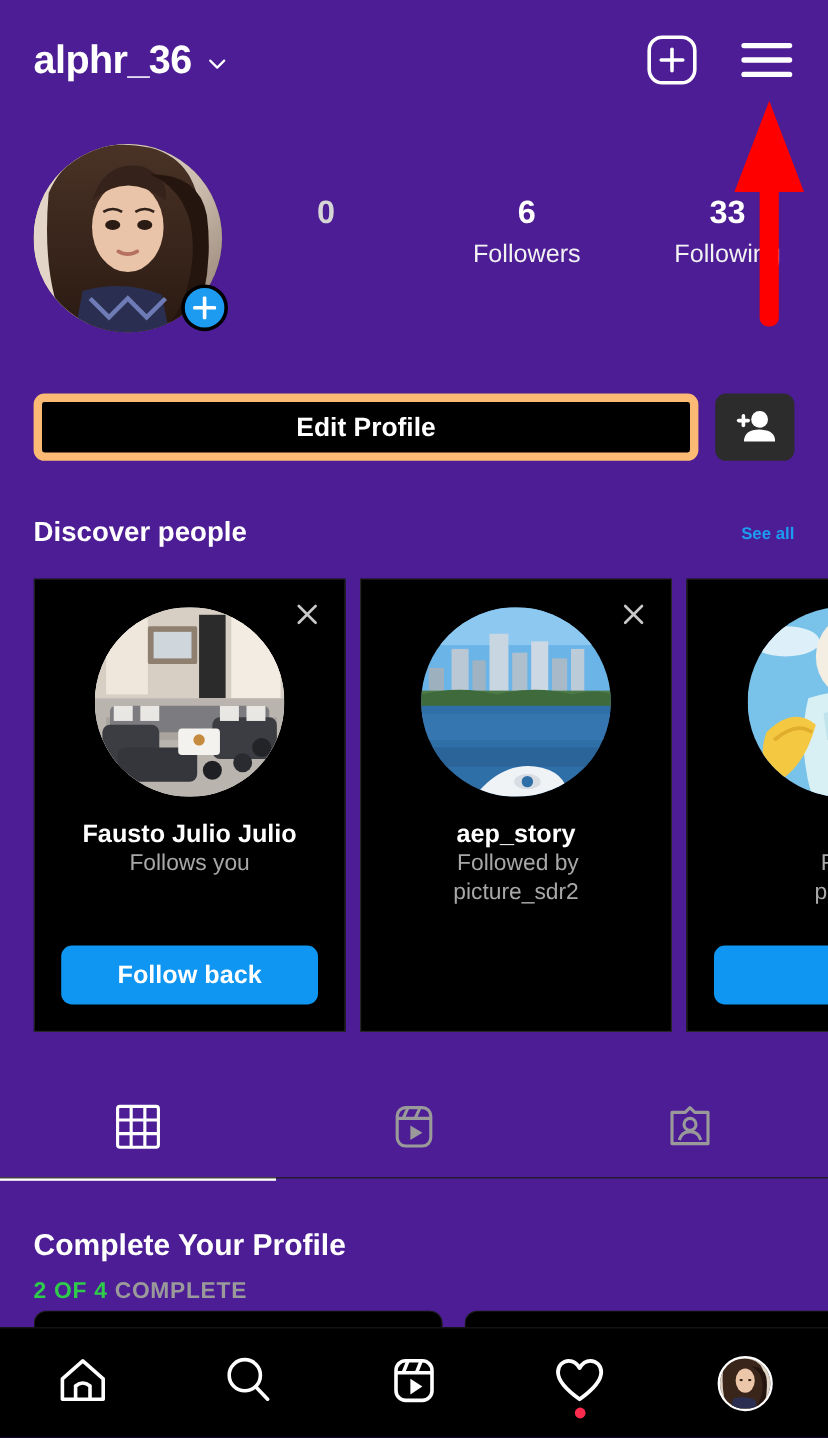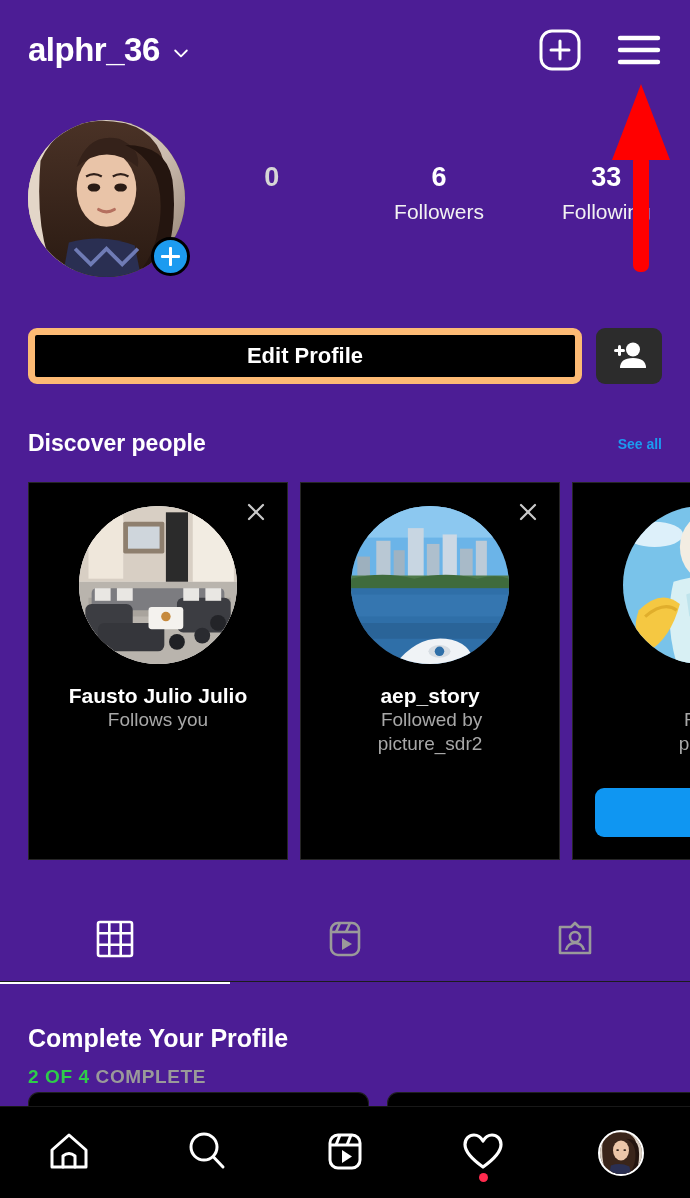--- a/index.html
+++ b/index.html
@@ -279,20 +279,21 @@
           <circle cx="78" cy="82" r="5" fill="#2a2b30"></circle>
           <circle cx="88" cy="74" r="5" fill="#232428"></circle>
           <rect x="10" y="52" width="10" height="8" fill="#e9e7e3"></rect>
           <rect x="24" y="52" width="10" height="8" fill="#e9e7e3"></rect>
           <rect x="66" y="52" width="10" height="8" fill="#e9e7e3"></rect>
           <rect x="80" y="52" width="10" height="8" fill="#e9e7e3"></rect>
         </svg>
       </div>
       <div class="card-name">Fausto Julio Julio</div>
       <div class="card-sub">Follows you</div>
+      <button class="card-btn">Follow back</button>
     </div>
 
     <div class="pcard">
       <div class="card-close">
         <svg viewBox="0 0 24 24" width="24" height="24" stroke="#c9c9c9" stroke-width="2.2" stroke-linecap="round">
             <line x1="5" y1="5" x2="19" y2="19"></line>
             <line x1="19" y1="5" x2="5" y2="19"></line>
           </svg>
       </div>
       <div class="card-avatar">

